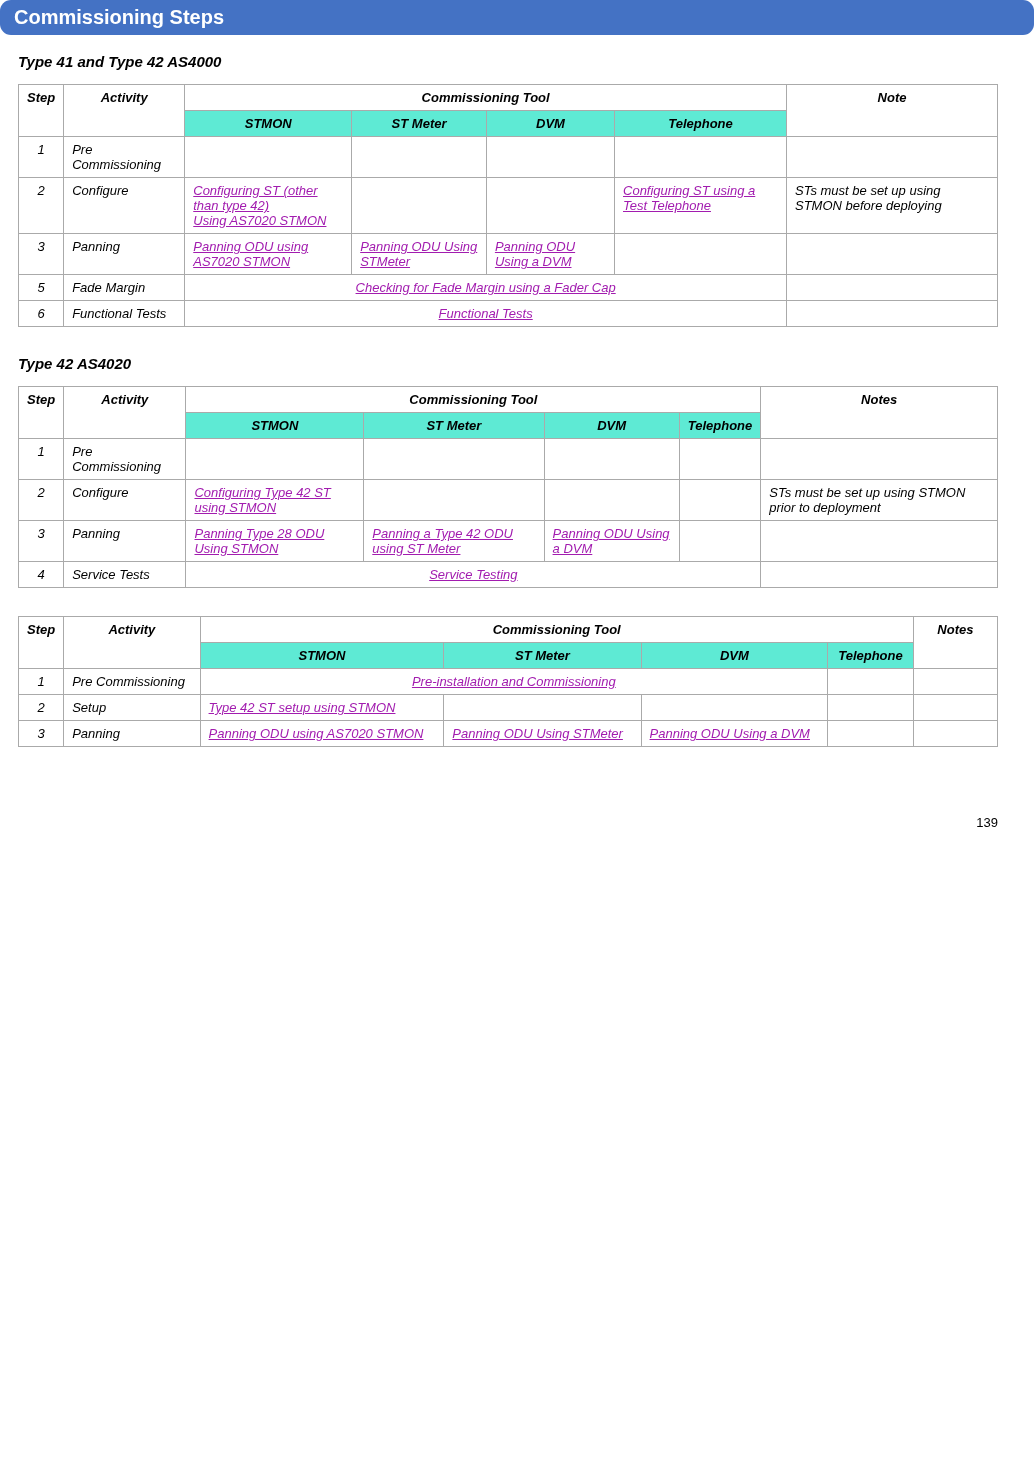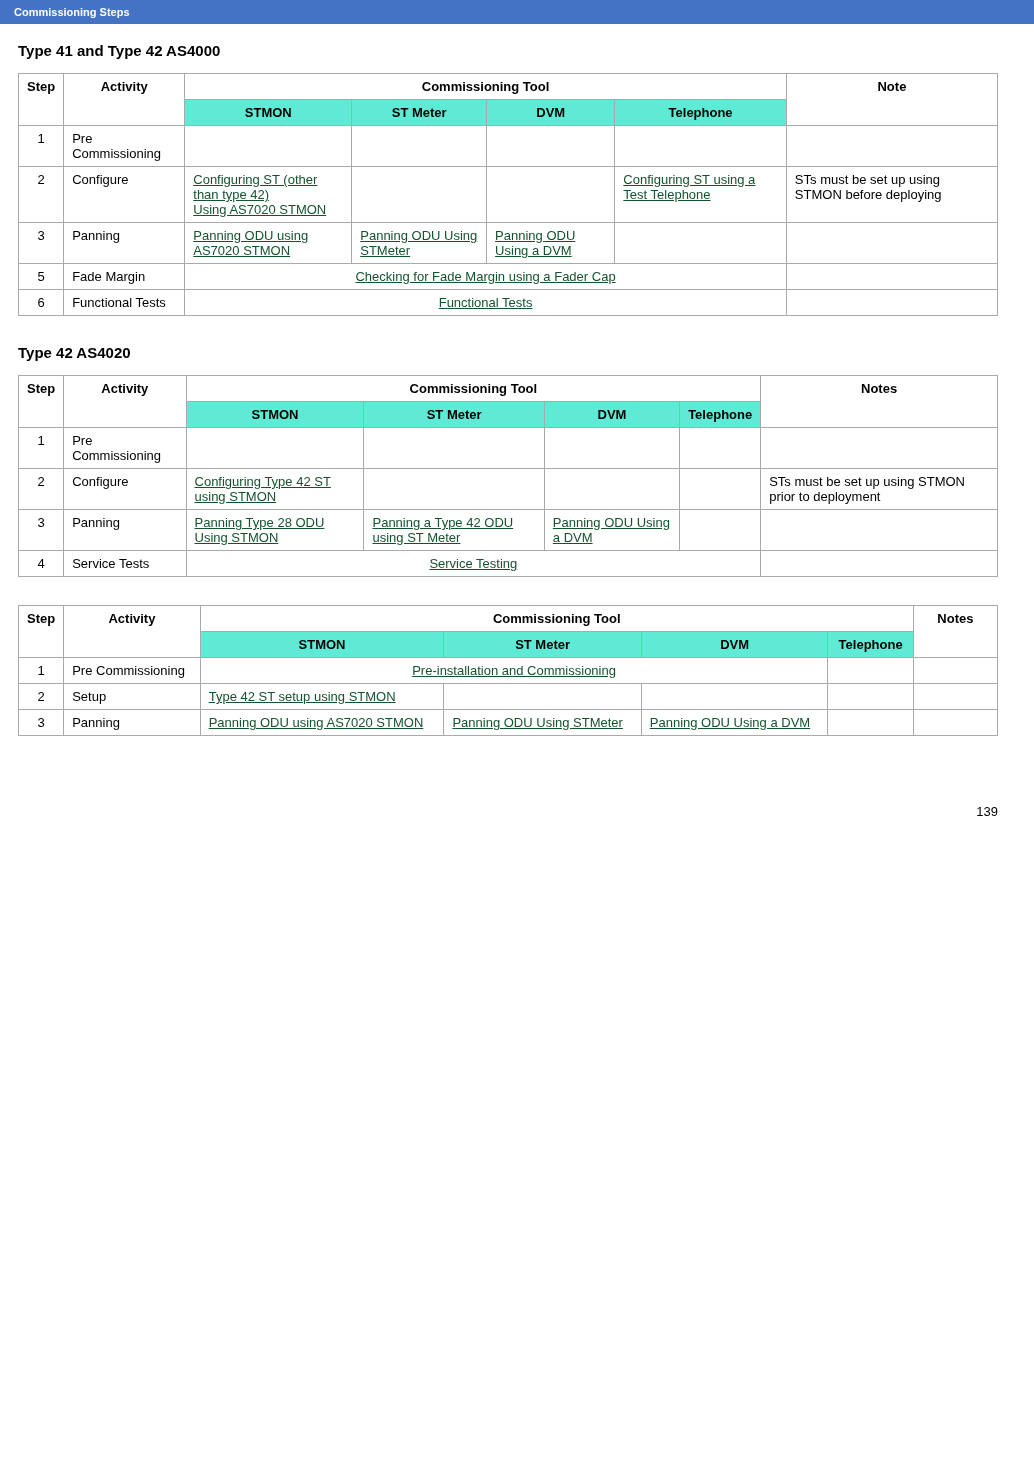--- a/index.html
+++ b/index.html
@@ -9,28 +9,30 @@
       background: #fff;
       color: #000;
       width: 1034px;
       min-height: 1480px;
       padding: 0;
     }
 
     .page-header {
       background: #4472C4;
       color: #fff;
-      font-size: 11px;
+      font-size: 20px;
       font-weight: bold;
       padding: 6px 14px;
       margin-bottom: 18px;
+      border-radius: 11px;
     }
 
     .page-body {
       padding: 0 36px 30px 18px;
+      font-style: italic;
     }
 
     .section-title {
       font-size: 15px;
       font-weight: bold;
       margin-bottom: 14px;
       margin-top: 18px;
     }
 
     .table-wrapper {
@@ -61,21 +63,21 @@
       font-weight: bold;
       text-align: center;
     }
 
     table tbody tr td:first-child {
       text-align: center;
       font-weight: normal;
     }
 
     .link-text {
-      color: #14532d;
+      color: #a21caf;
       text-decoration: underline;
       cursor: pointer;
     }
 
     .merged-cell {
       text-align: center;
     }
 
     .notes-col {
       min-width: 80px;

